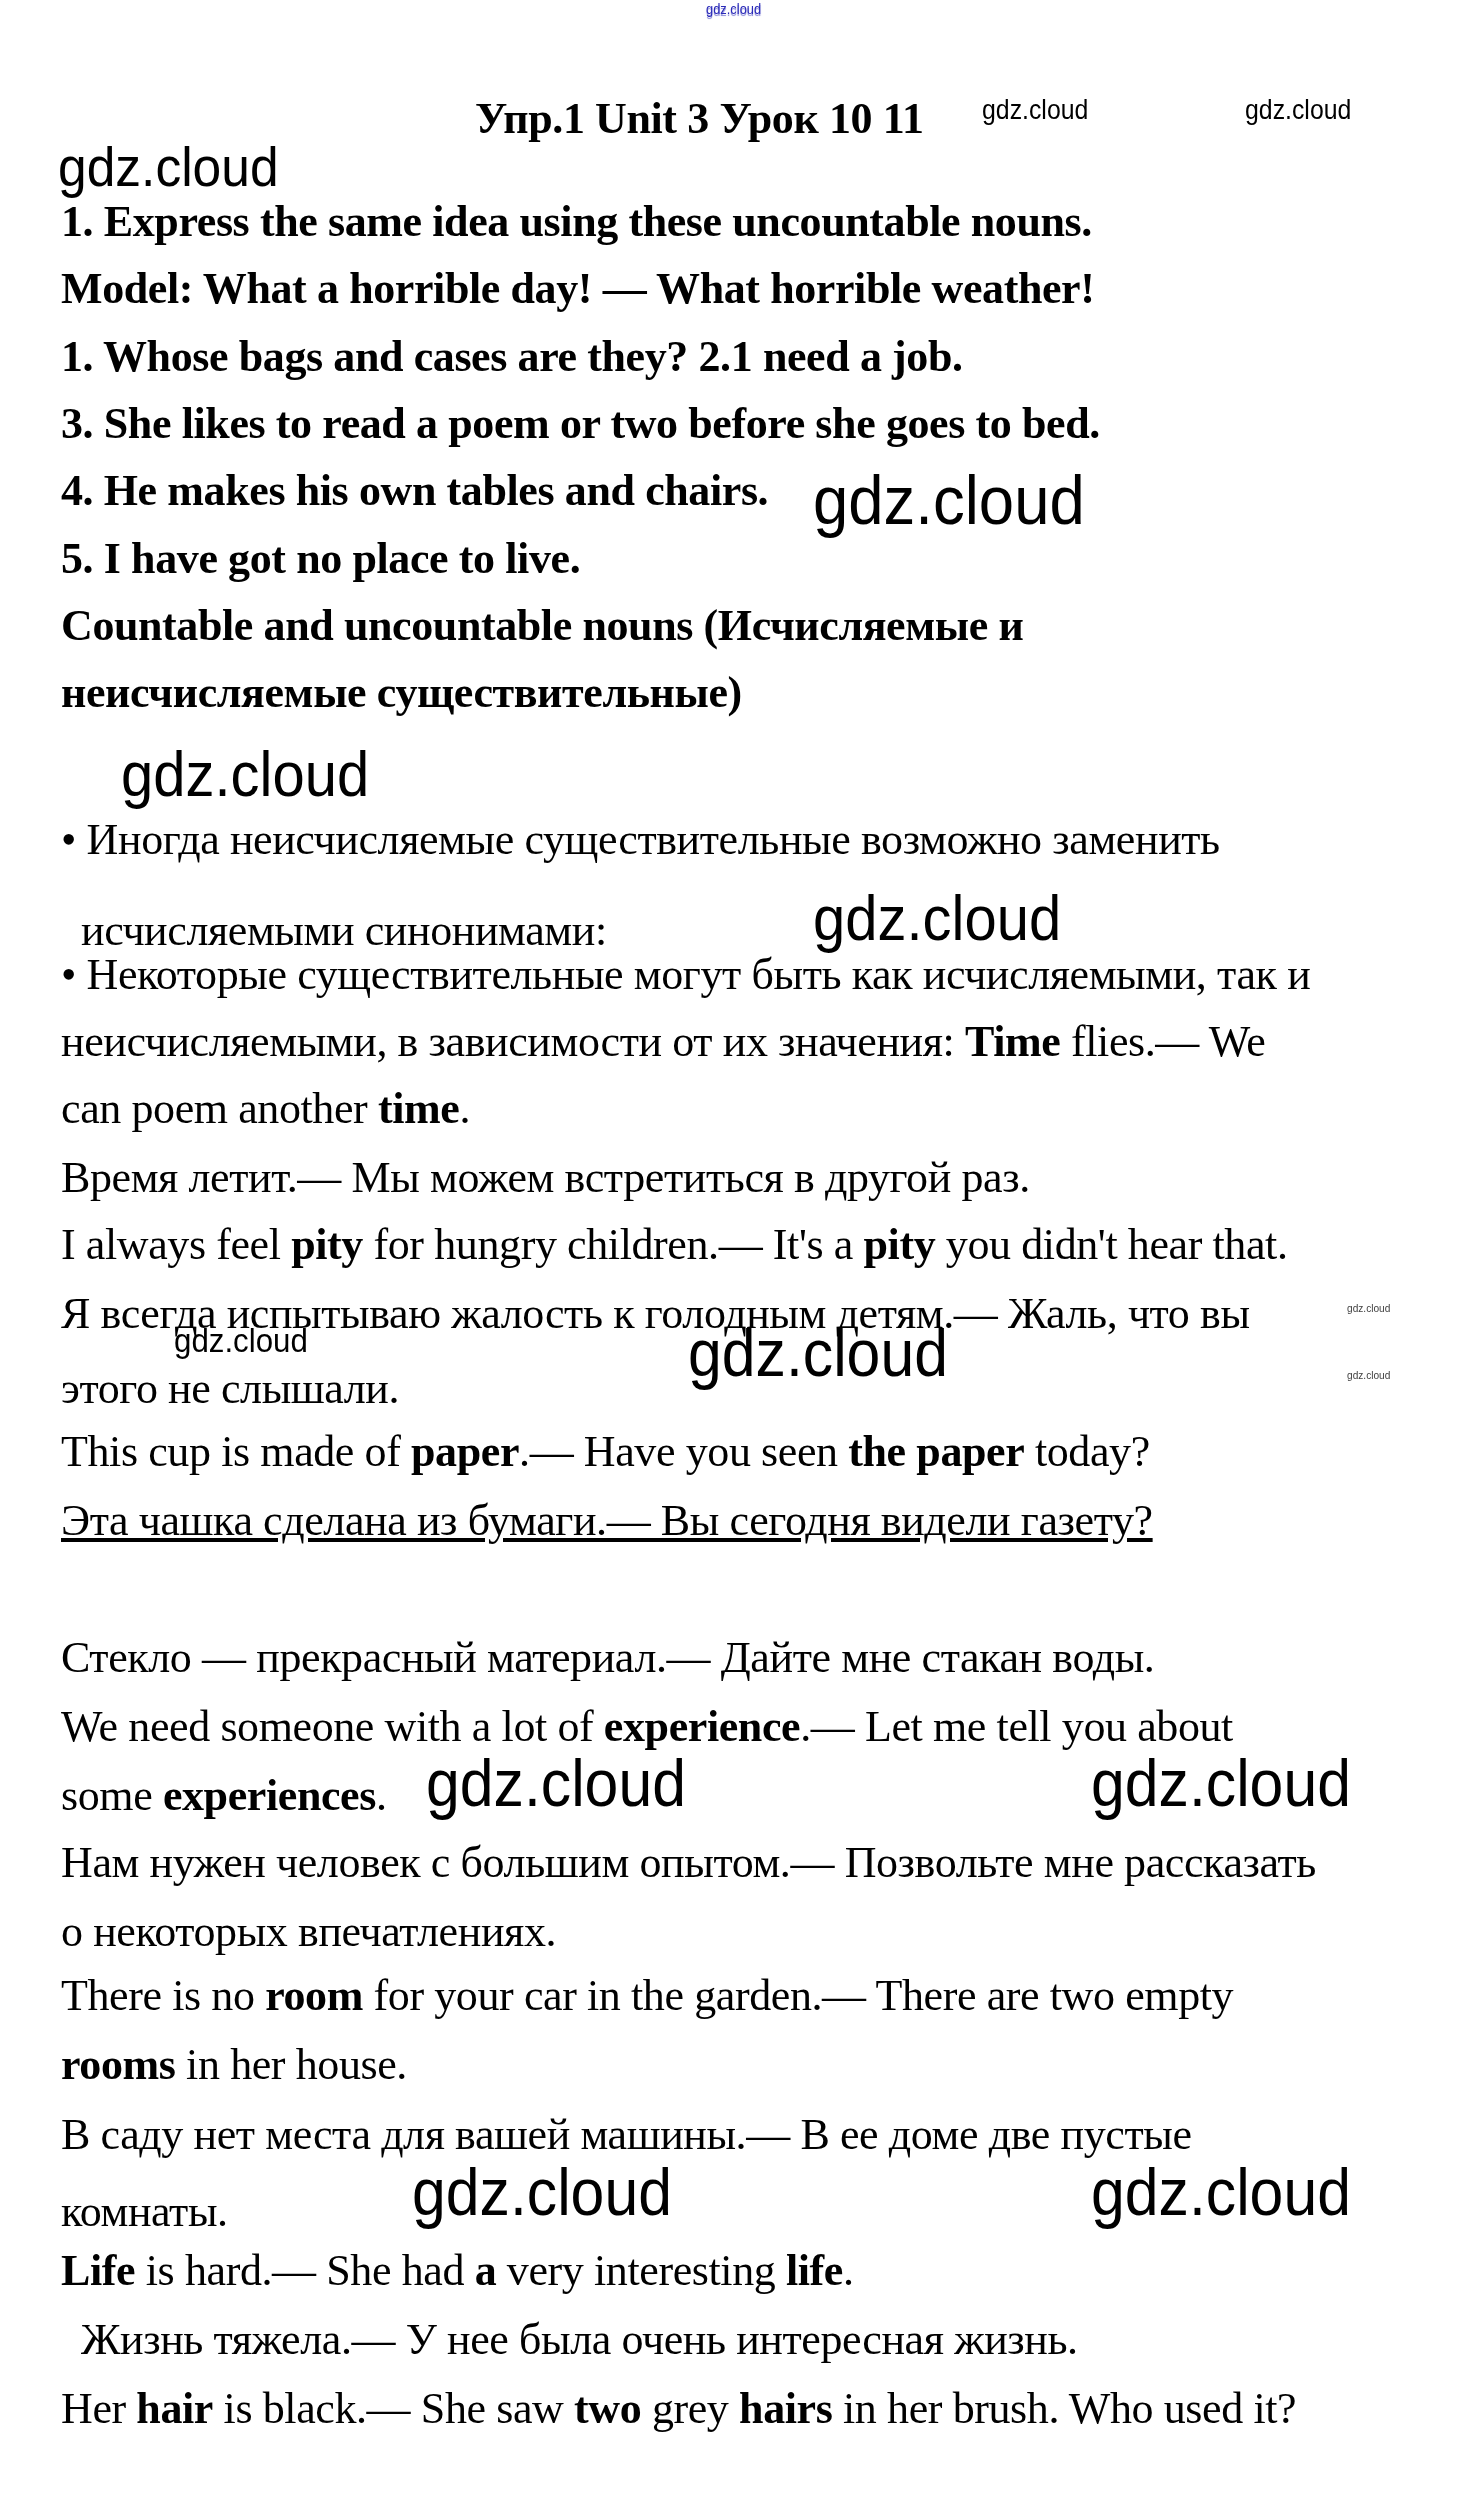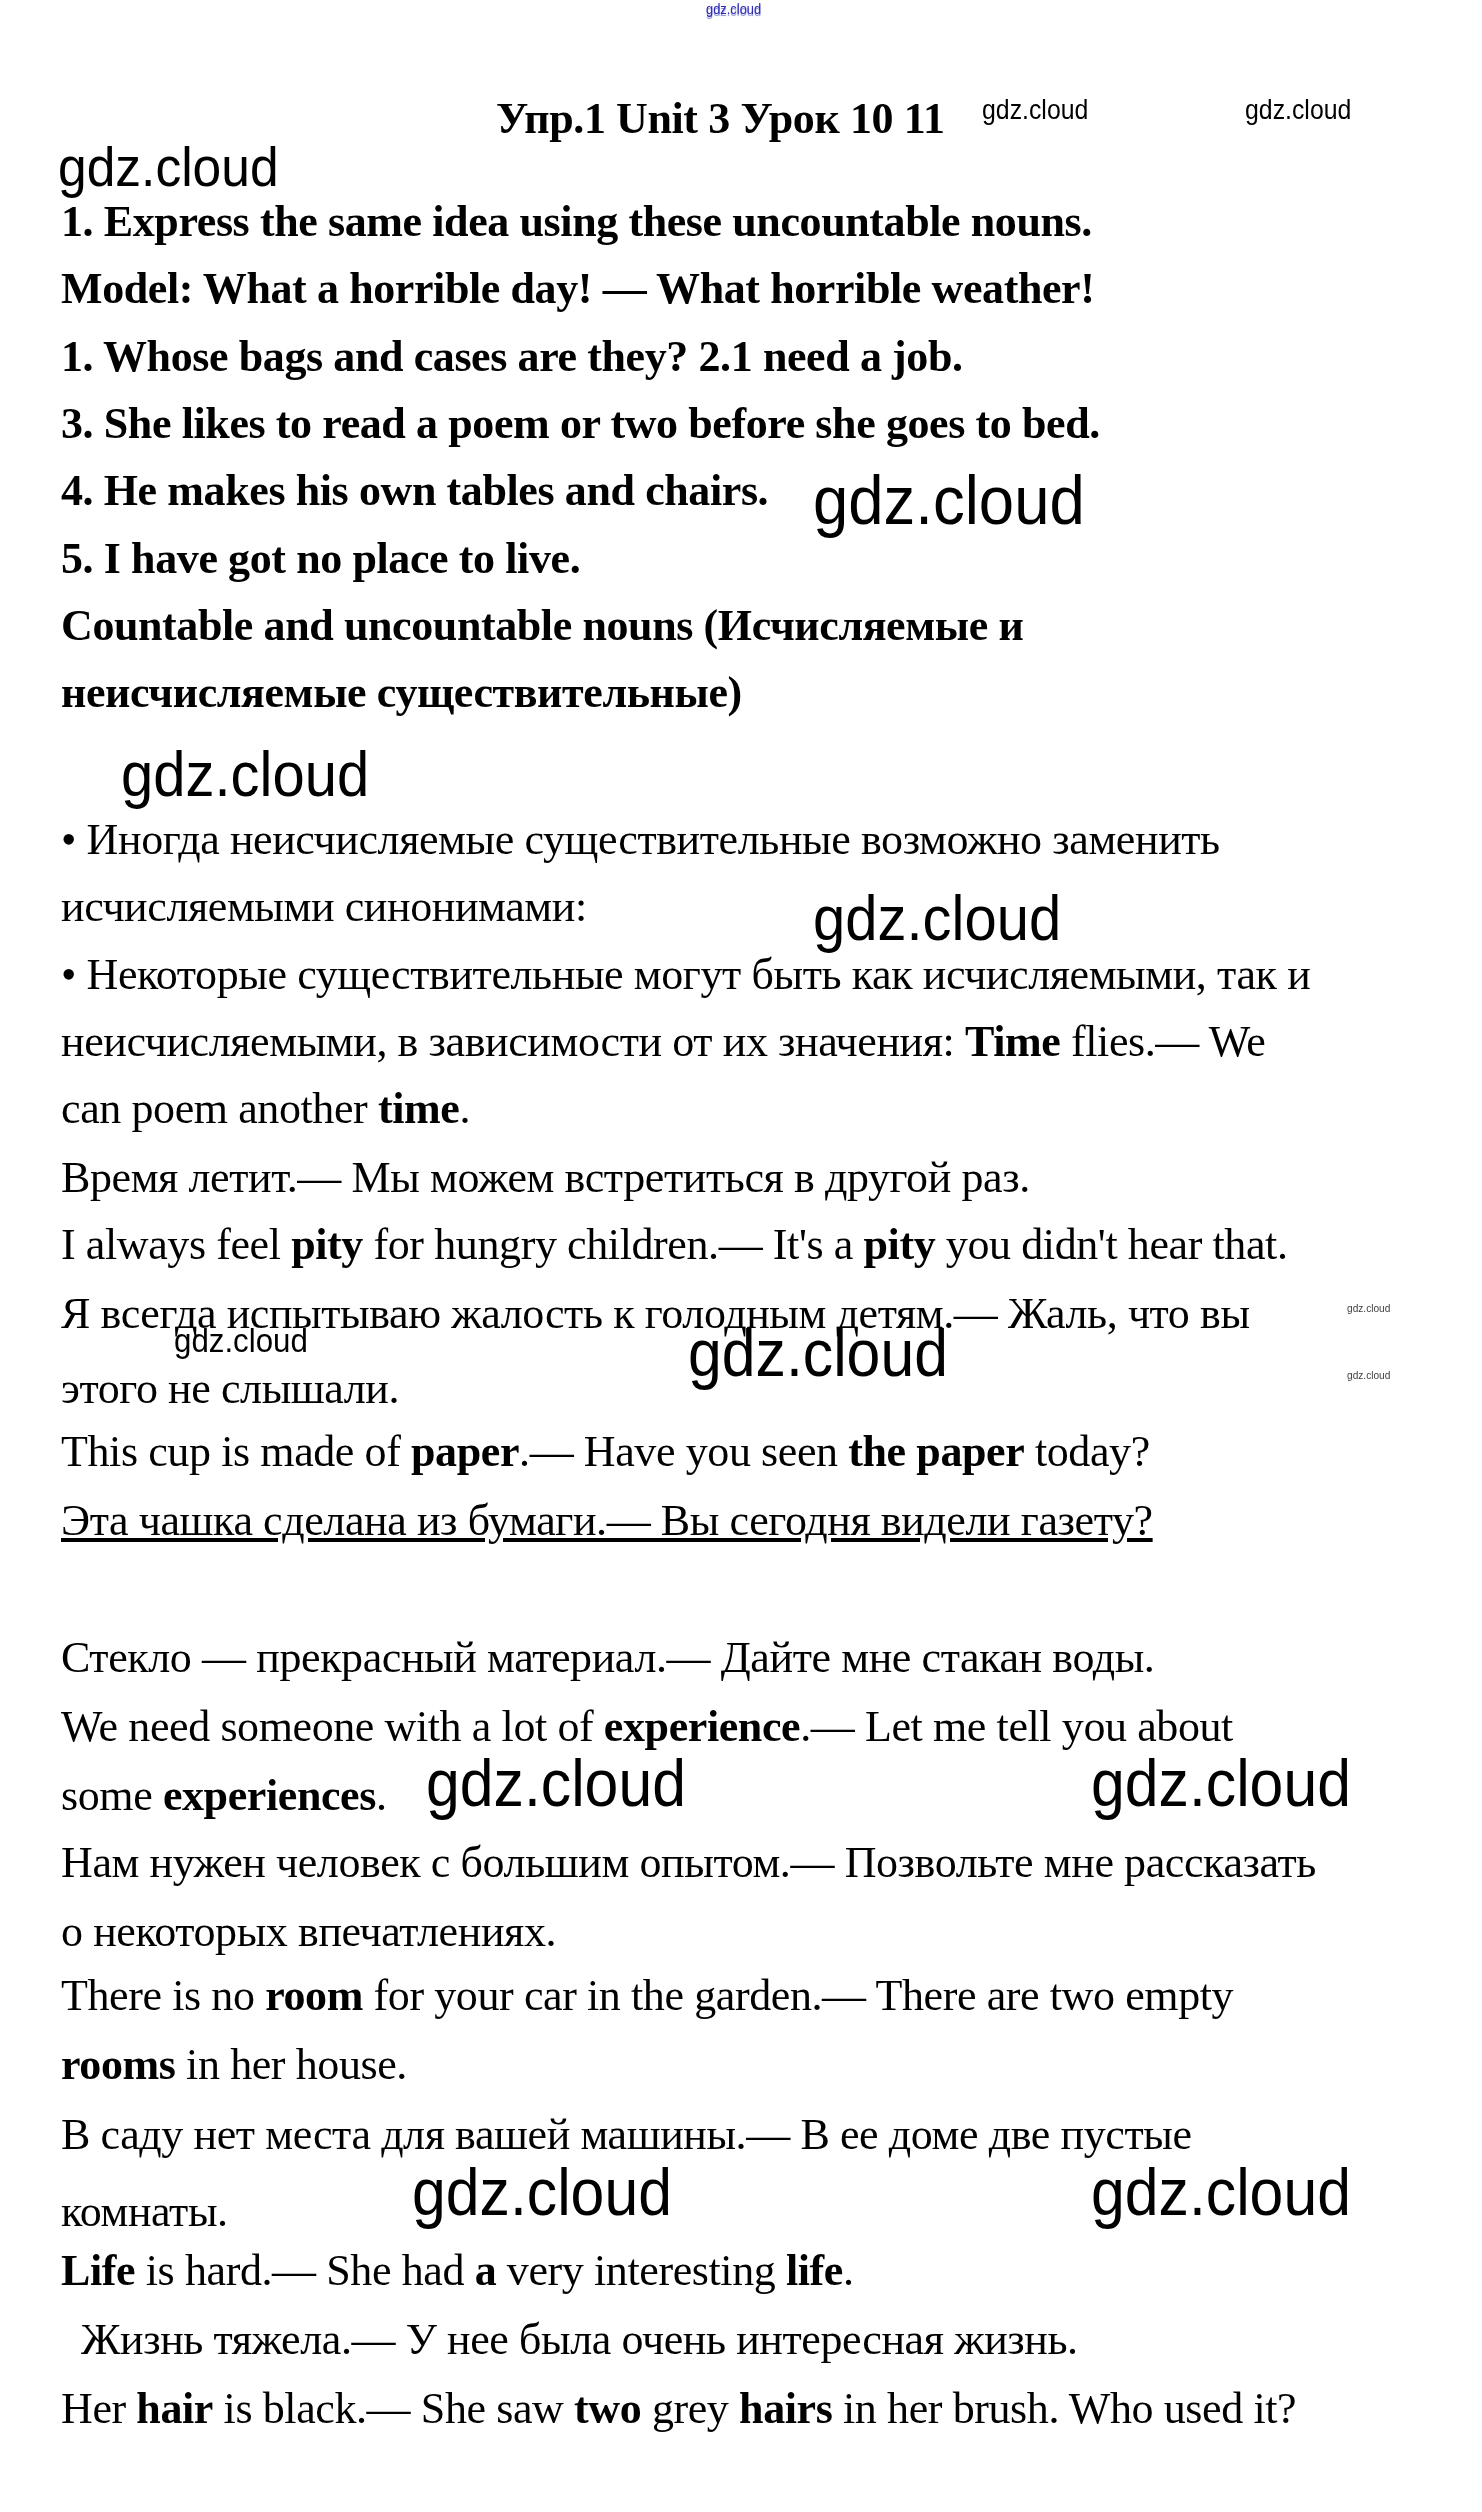--- a/index.html
+++ b/index.html
@@ -53,21 +53,21 @@
   <span class="wm" style="left:813px; top:887px; font-size:63px;">gdz.cloud</span>
   <span class="wm wm-gray" style="left:1347px; top:1303px; font-size:11px;">gdz.cloud</span>
   <span class="wm" style="left:174px; top:1323px; font-size:34px;">gdz.cloud</span>
   <span class="wm" style="left:688px; top:1320px; font-size:66px;">gdz.cloud</span>
   <span class="wm wm-gray" style="left:1347px; top:1370px; font-size:11px;">gdz.cloud</span>
   <span class="wm" style="left:426px; top:1750px; font-size:66px;">gdz.cloud</span>
   <span class="wm" style="left:1091px; top:1750px; font-size:66px;">gdz.cloud</span>
   <span class="wm" style="left:412px; top:2159px; font-size:66px;">gdz.cloud</span>
   <span class="wm" style="left:1091px; top:2159px; font-size:66px;">gdz.cloud</span>
 
-  <div class="line title-line" style="left:496px; top:97px;">
+  <div class="line title-line" style="left:475px; top:97px;">
     <span class="b">Упр.1 Unit 3 Урок 10 11</span>
   </div>
 
   <div class="line" style="top:200px;">
     <span class="b">1. Express the same idea using these uncountable nouns.</span>
   </div>
   <div class="line" style="top:267px;">
     <span class="b">Model: What a horrible day! — What horrible weather!</span>
   </div>
   <div class="line" style="top:335px;">
@@ -85,21 +85,21 @@
   <div class="line" style="top:604px;">
     <span class="b">Countable and uncountable nouns (Исчисляемые и</span>
   </div>
   <div class="line" style="top:671px;">
     <span class="b">неисчисляемые существительные)</span>
   </div>
 
   <div class="line" style="top:818px;">
     <span class="r">• Иногда неисчисляемые существительные возможно заменить</span>
   </div>
-  <div class="line" style="top:885px;">
+  <div class="line" style="top:909px;margin-left:20px;">
     <span class="r">исчисляемыми синонимами:</span>
   </div>
   <div class="line" style="top:953px;">
     <span class="r">• Некоторые существительные могут быть как исчисляемыми, так и</span>
   </div>
   <div class="line" style="top:1020px;">
     <span class="r">неисчисляемыми, в зависимости от их значения: </span><span class="b">Time</span><span class="r"> flies.— We</span>
   </div>
   <div class="line" style="top:1087px;">
     <span class="r">can poem another </span><span class="b">time</span><span class="r">.</span>

